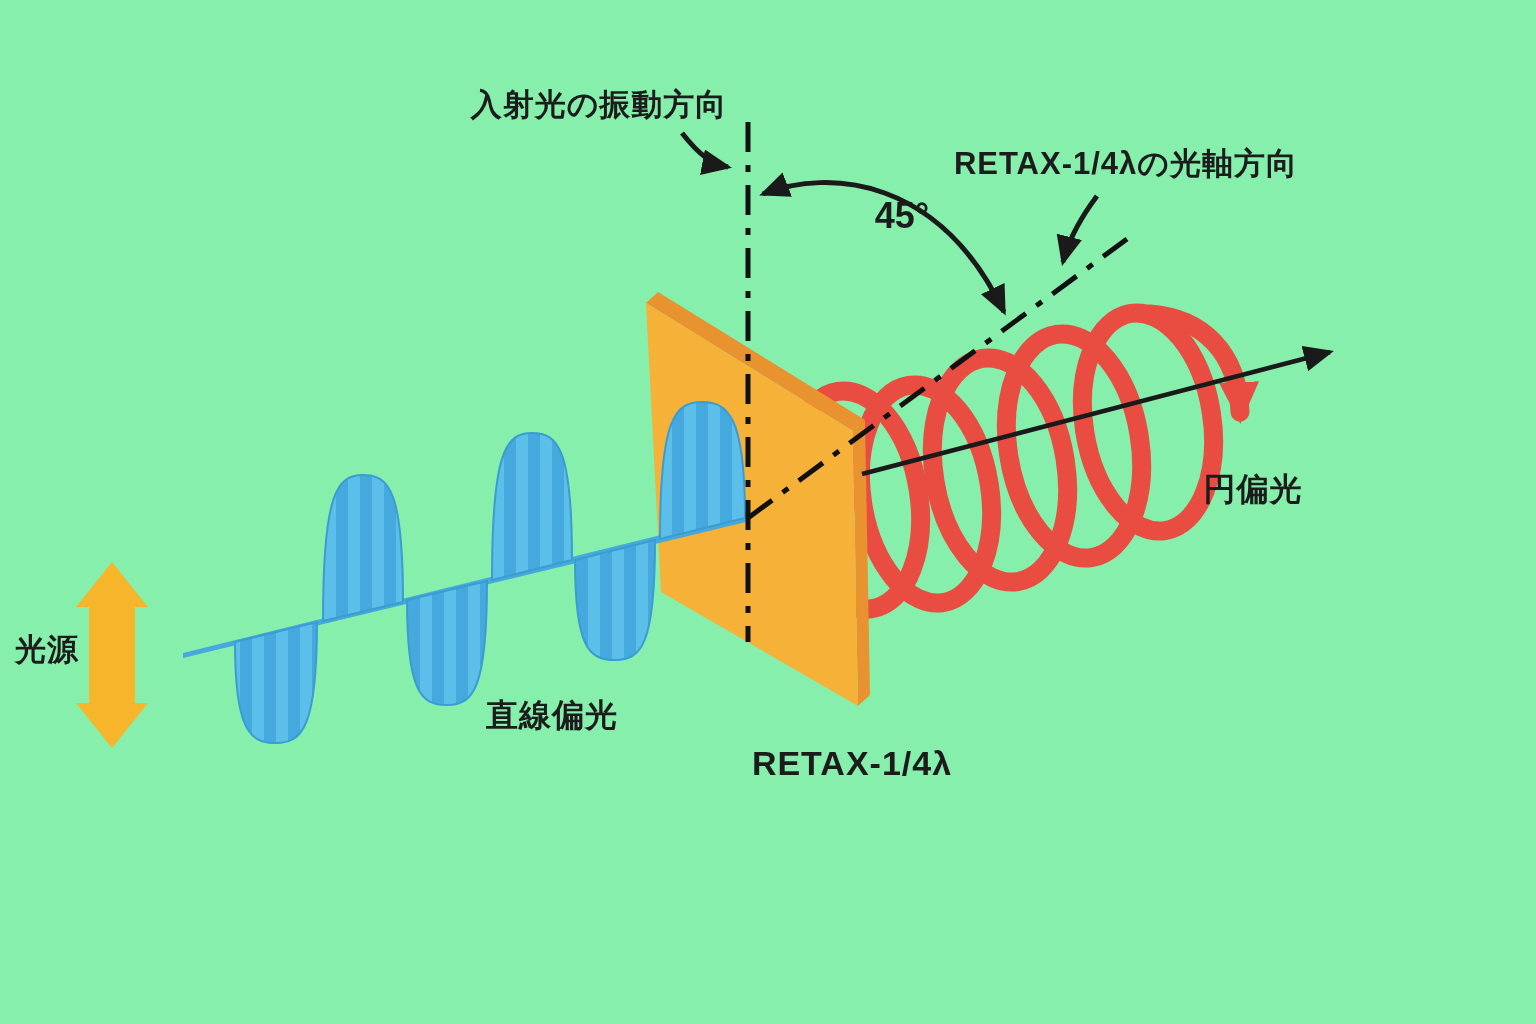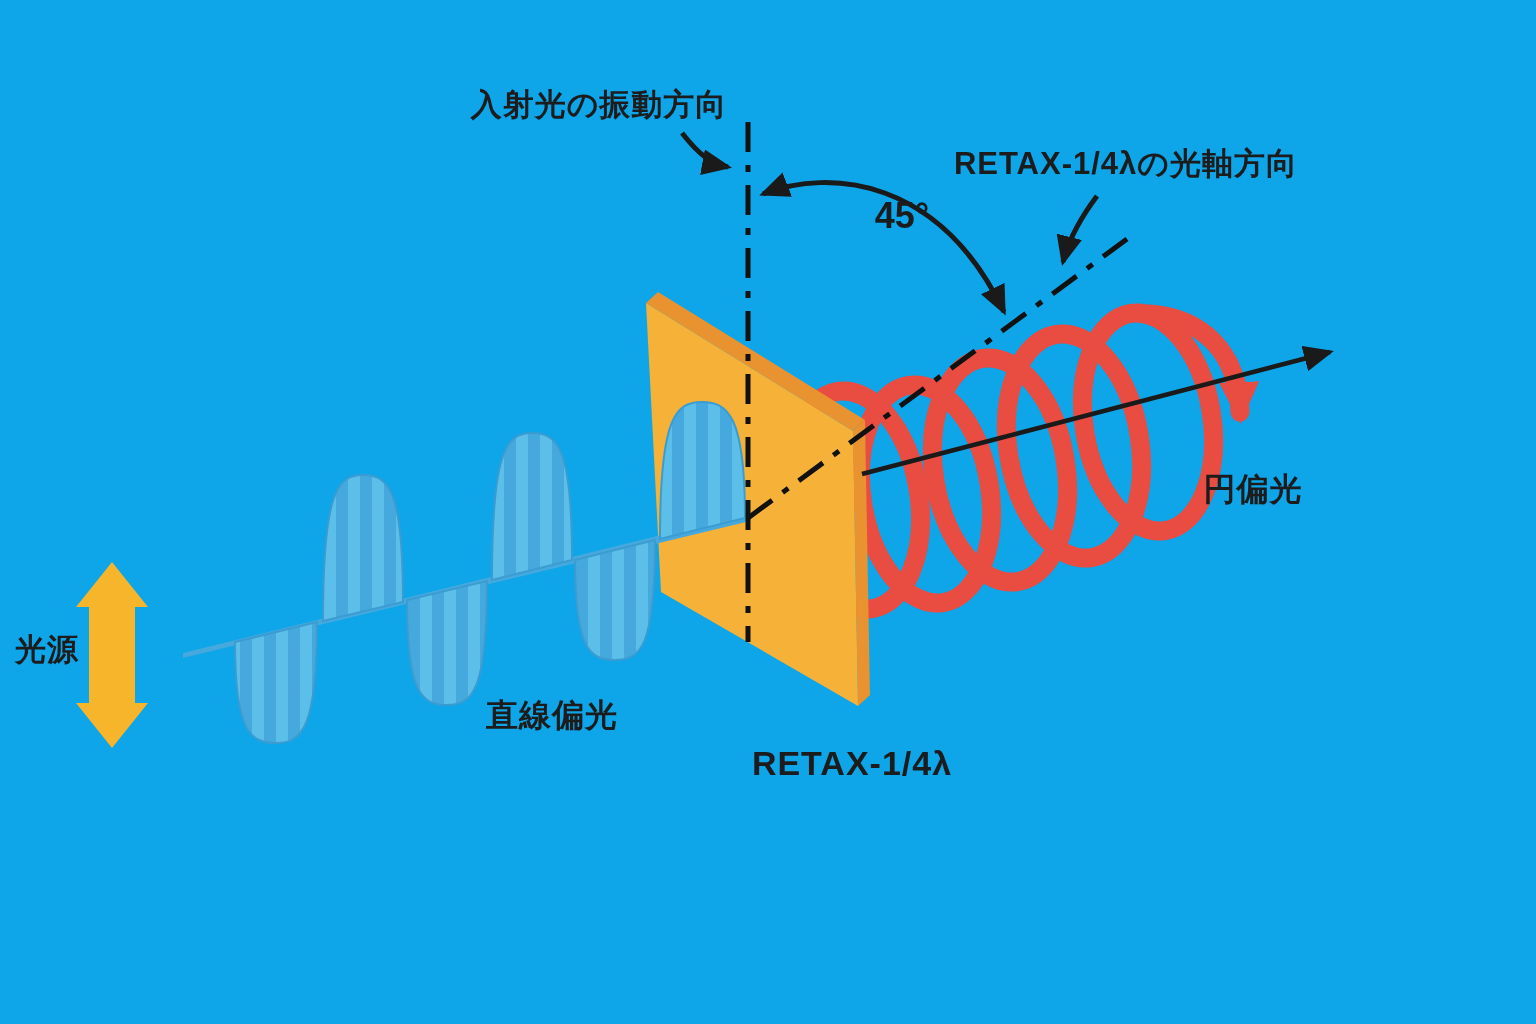--- a/index.html
+++ b/index.html
@@ -1,16 +1,16 @@
 <!DOCTYPE html>
 <html><head>
 <meta charset="utf-8">
 <style>
   html,body{margin:0;padding:0;background:#ffffff;}
-  .stage{position:relative;width:1536px;height:1024px;background:#0ea5e9;overflow:hidden;
+  .stage{position:relative;width:1536px;height:1024px;background:#86efac;overflow:hidden;
          font-family:"Liberation Sans","DejaVu Sans",sans-serif;}
   svg{display:block;}
   .ink{stroke:#1a1a1a;fill:none;}
   .dashdot{stroke:#111;fill:none;stroke-width:5;stroke-dasharray:30 13 7 13;}
   .lobe{stroke:#3b9cd1;stroke-width:2;}
   .label{fill:#1c1c1c;font-weight:700;}
   .lbl31{font-size:31px;letter-spacing:1px;}
   .lbl32{font-size:32px;letter-spacing:1px;}
   .lbl36{font-size:36px;}
   .lbl34{font-size:34px;letter-spacing:1px;}

